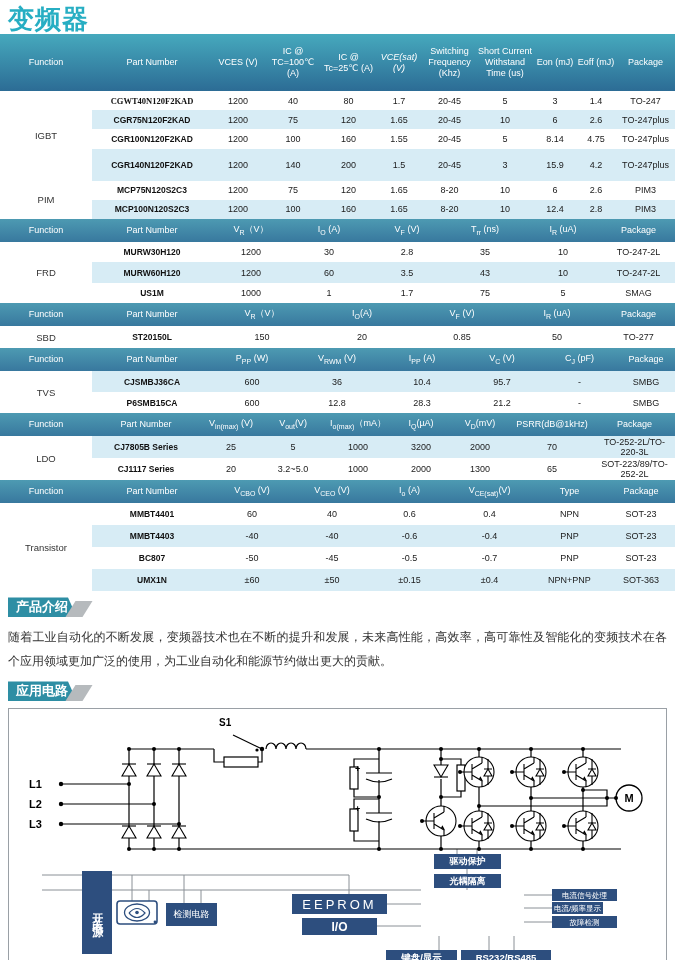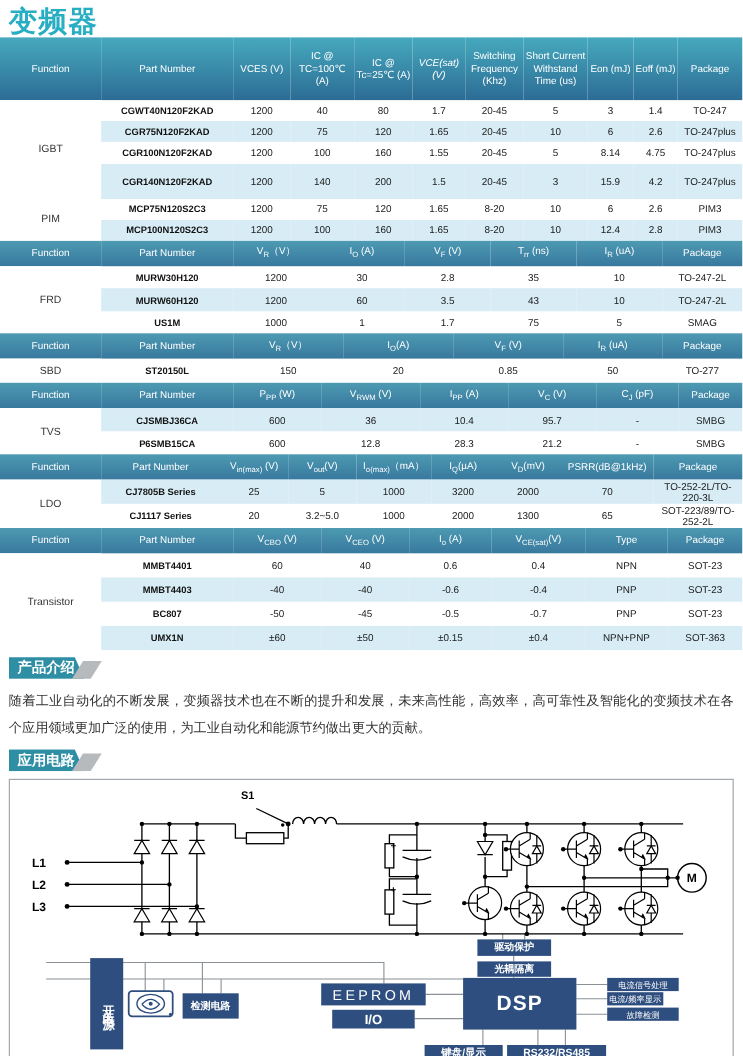--- a/index.html
+++ b/index.html
@@ -28,21 +28,21 @@
        clip-path:polygon(0 0,calc(100% - 9px) 0,100% 100%,0 100%);}
   .badge-shadow{display:inline-block;width:17px;height:16px;background:#b6babd;
        transform:skewX(-32deg) translate(-4px,4px);vertical-align:top;}
   .intro-text{font-size:12px;line-height:24px;color:#333;padding:6px 8px 2px 8px;text-align:justify;}
   #diagram{position:relative;margin:5px 8px 0 8px;height:273px;border:1px solid #9aa0a6;background:#fff;}
   #circuit-svg{position:absolute;left:0;top:0;}
   .dbox{position:absolute;background:var(--navy);color:#fff;display:flex;
        align-items:center;justify-content:center;text-align:right;line-height:1.05;}
   .b-psu{left:73px;top:162px;width:30px;height:83px;font-size:11px;
        writing-mode:vertical-rl;text-orientation:upright;letter-spacing:4px;font-weight:700;}
-  .b-detect{left:157px;top:194px;width:51px;height:23px;font-size:9px;font-weight:700;}
+  .b-detect{left:157px;top:194px;width:51px;height:23px;font-size:9px;font-weight:400;}
   .b-eeprom{left:283px;top:185px;width:95px;height:20px;font-size:13px;letter-spacing:3px;}
   .b-io{left:293px;top:209px;width:75px;height:17px;font-size:12px;font-weight:700;}
   .b-dsp{left:412px;top:180px;width:103px;height:47px;font-size:19px;font-weight:700;letter-spacing:1px;}
   .b-drive{left:425px;top:145px;width:67px;height:15px;font-size:9px;font-weight:700;}
   .b-opto{left:425px;top:165px;width:67px;height:14px;font-size:9px;font-weight:700;}
   .b-sig{left:543px;top:180px;width:65px;height:12px;font-size:7.5px;}
   .b-disp{left:543px;top:193px;width:51px;height:12px;font-size:7.5px;}
   .b-fault{left:543px;top:207px;width:65px;height:12px;font-size:7.5px;}
   .b-keypad{left:377px;top:241px;width:71px;height:16px;font-size:9.5px;font-weight:700;}
   .b-rs{left:452px;top:241px;width:90px;height:16px;font-size:9.5px;font-weight:700;}
@@ -78,21 +78,21 @@
           <th style="height: 57px;">Switching Frequency (Khz)</th>
           <th style="height: 57px;">Short Current Withstand Time (us)</th>
           <th style="height: 57px;">Eon (mJ)</th>
           <th style="height: 57px;">Eoff (mJ)</th>
           <th style="height: 57px;">Package</th>
         </tr>
       </thead>
       <tbody>
         <tr>
           <td class="fn" rowspan="4">IGBT</td>
-          <td class="pn" style="height: 19.2px;">CGWT40N120F2KAD</td>
+          <td class="pn" style="height: 19.2px; font-family: Liberation Serif, serif;">CGWT40N120F2KAD</td>
           <td style="height: 19.2px;">1200</td>
           <td style="height: 19.2px;">40</td>
           <td style="height: 19.2px;">80</td>
           <td style="height: 19.2px;">1.7</td>
           <td style="height: 19.2px;">20-45</td>
           <td style="height: 19.2px;">5</td>
           <td style="height: 19.2px;">3</td>
           <td style="height: 19.2px;">1.4</td>
           <td style="height: 19.2px;">TO-247</td>
         </tr>
@@ -561,21 +561,20 @@
       <path d="M120,204 q8,-9 16,0 q-8,9 -16,0" fill="none" stroke="#2d4e7e" stroke-width="1.2"></path>
       <circle cx="128" cy="203.5" r="1.8" fill="#2d4e7e"></circle>
       <circle cx="146" cy="213" r="1.4" fill="#2d4e7e"></circle>
     </g>
   </svg>
 
   <div class="dbox b-psu">开关电源</div>
   <div class="dbox b-detect">检测电路</div>
   <div class="dbox b-eeprom">EEPROM</div>
   <div class="dbox b-io">I/O</div>
-  <div class="dbox b-dsp">DSP</div>
   <div class="dbox b-drive">驱动保护</div>
   <div class="dbox b-opto">光耦隔离</div>
   <div class="dbox b-sig">电流信号处理</div>
   <div class="dbox b-disp">电流/频率显示</div>
   <div class="dbox b-fault">故障检测</div>
   <div class="dbox b-keypad">键盘/显示</div>
   <div class="dbox b-rs">RS232/RS485</div>
 </div>
 
 </body></html>

